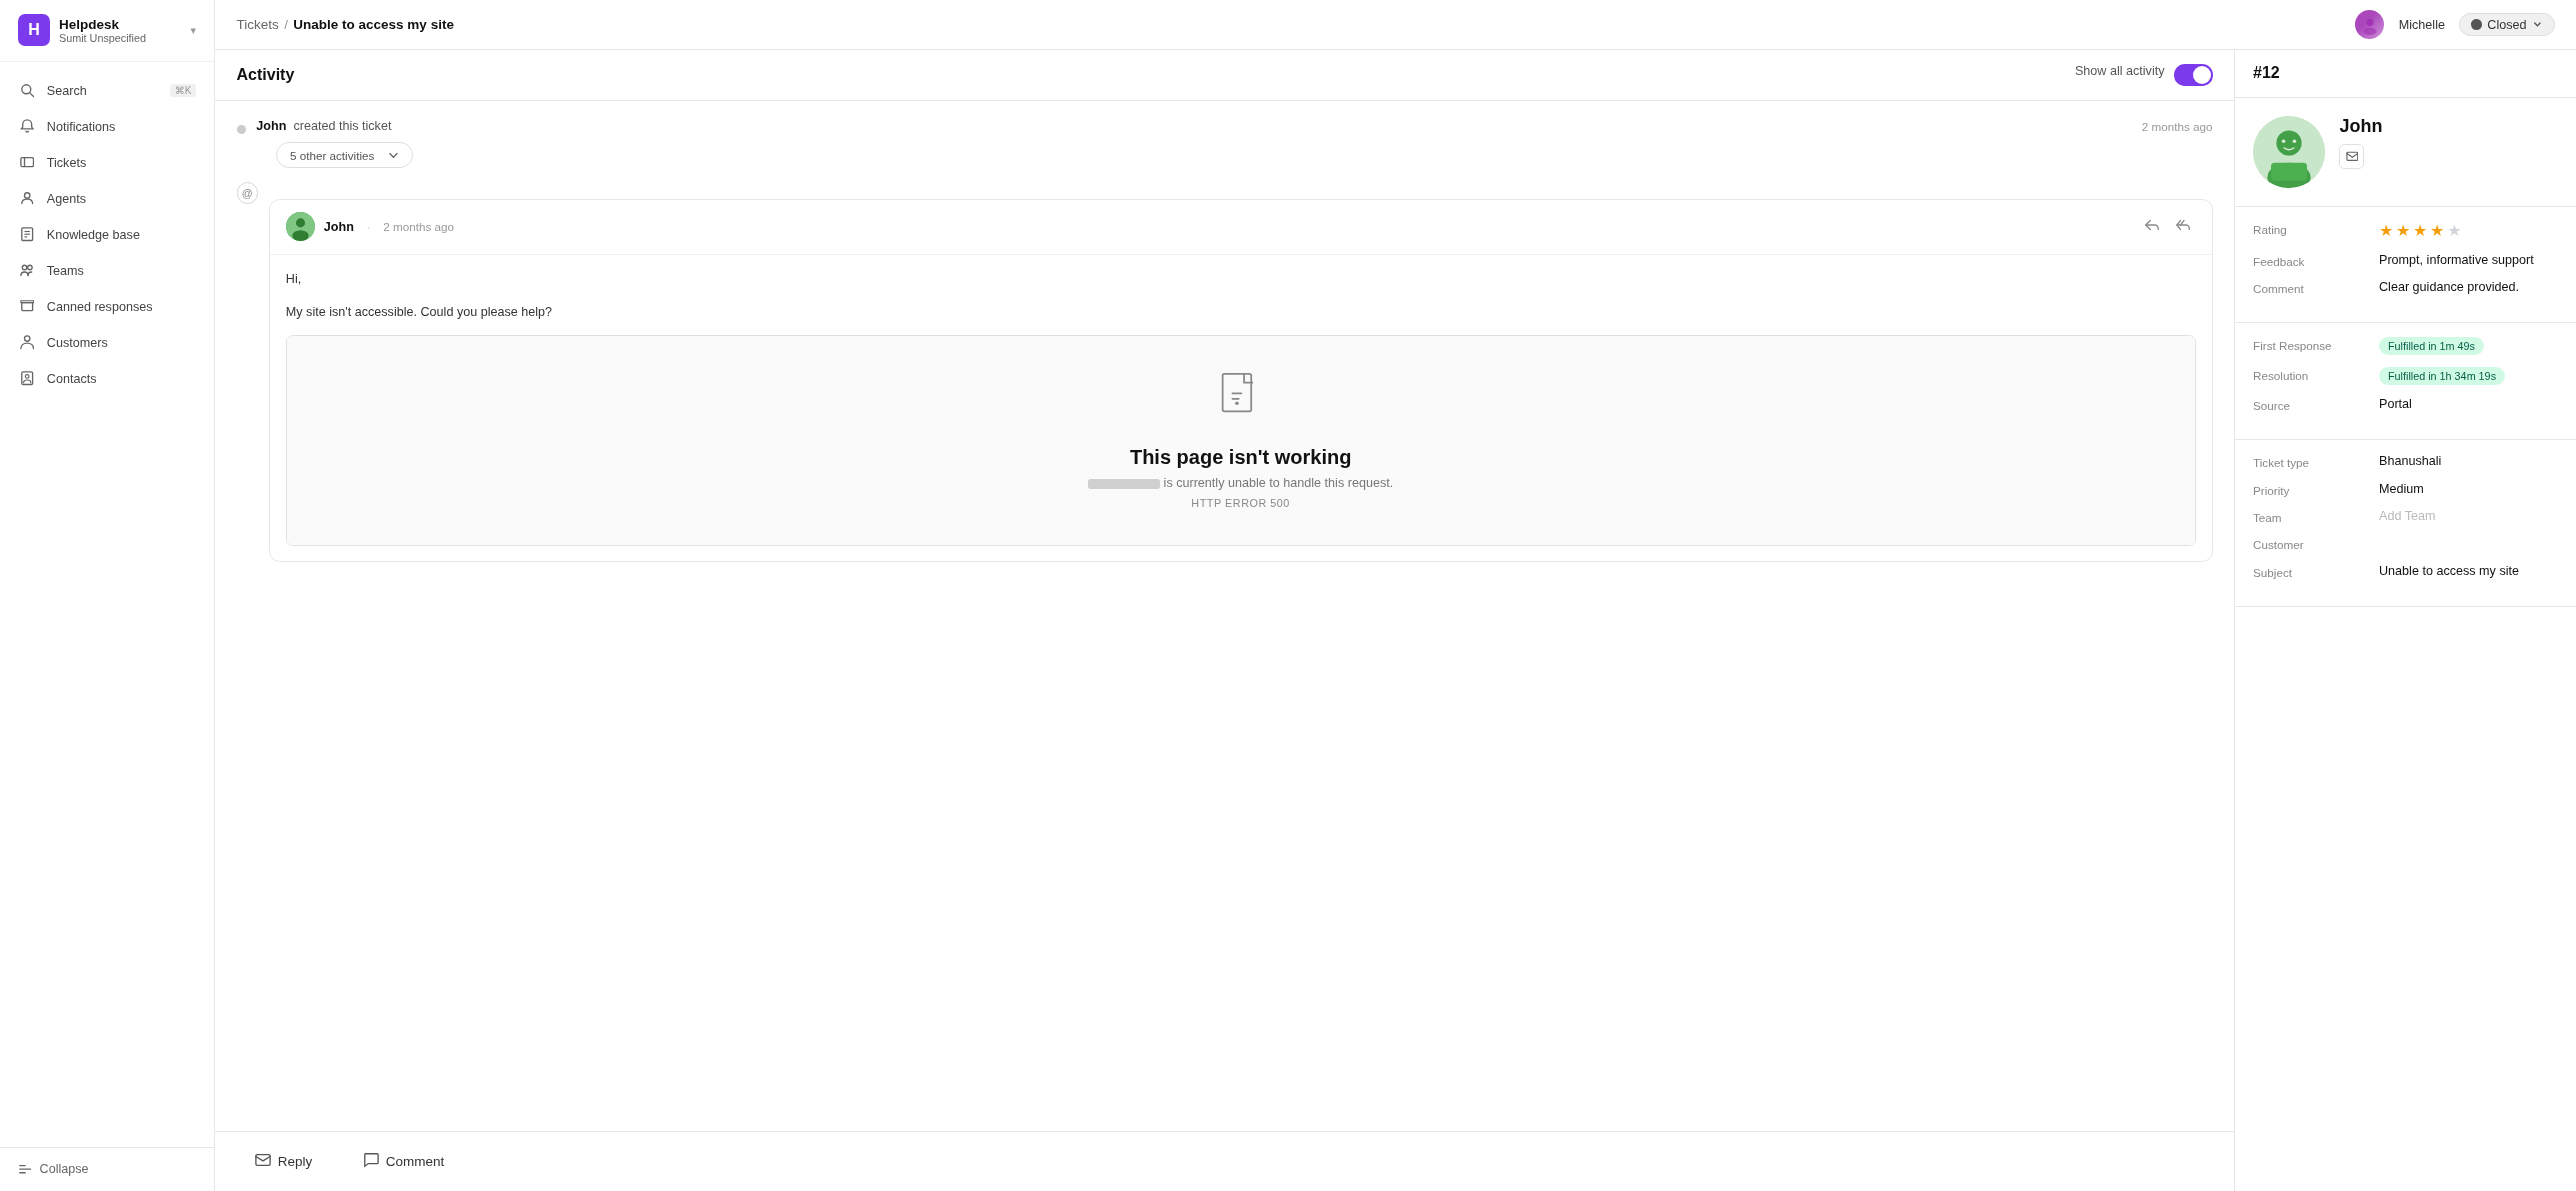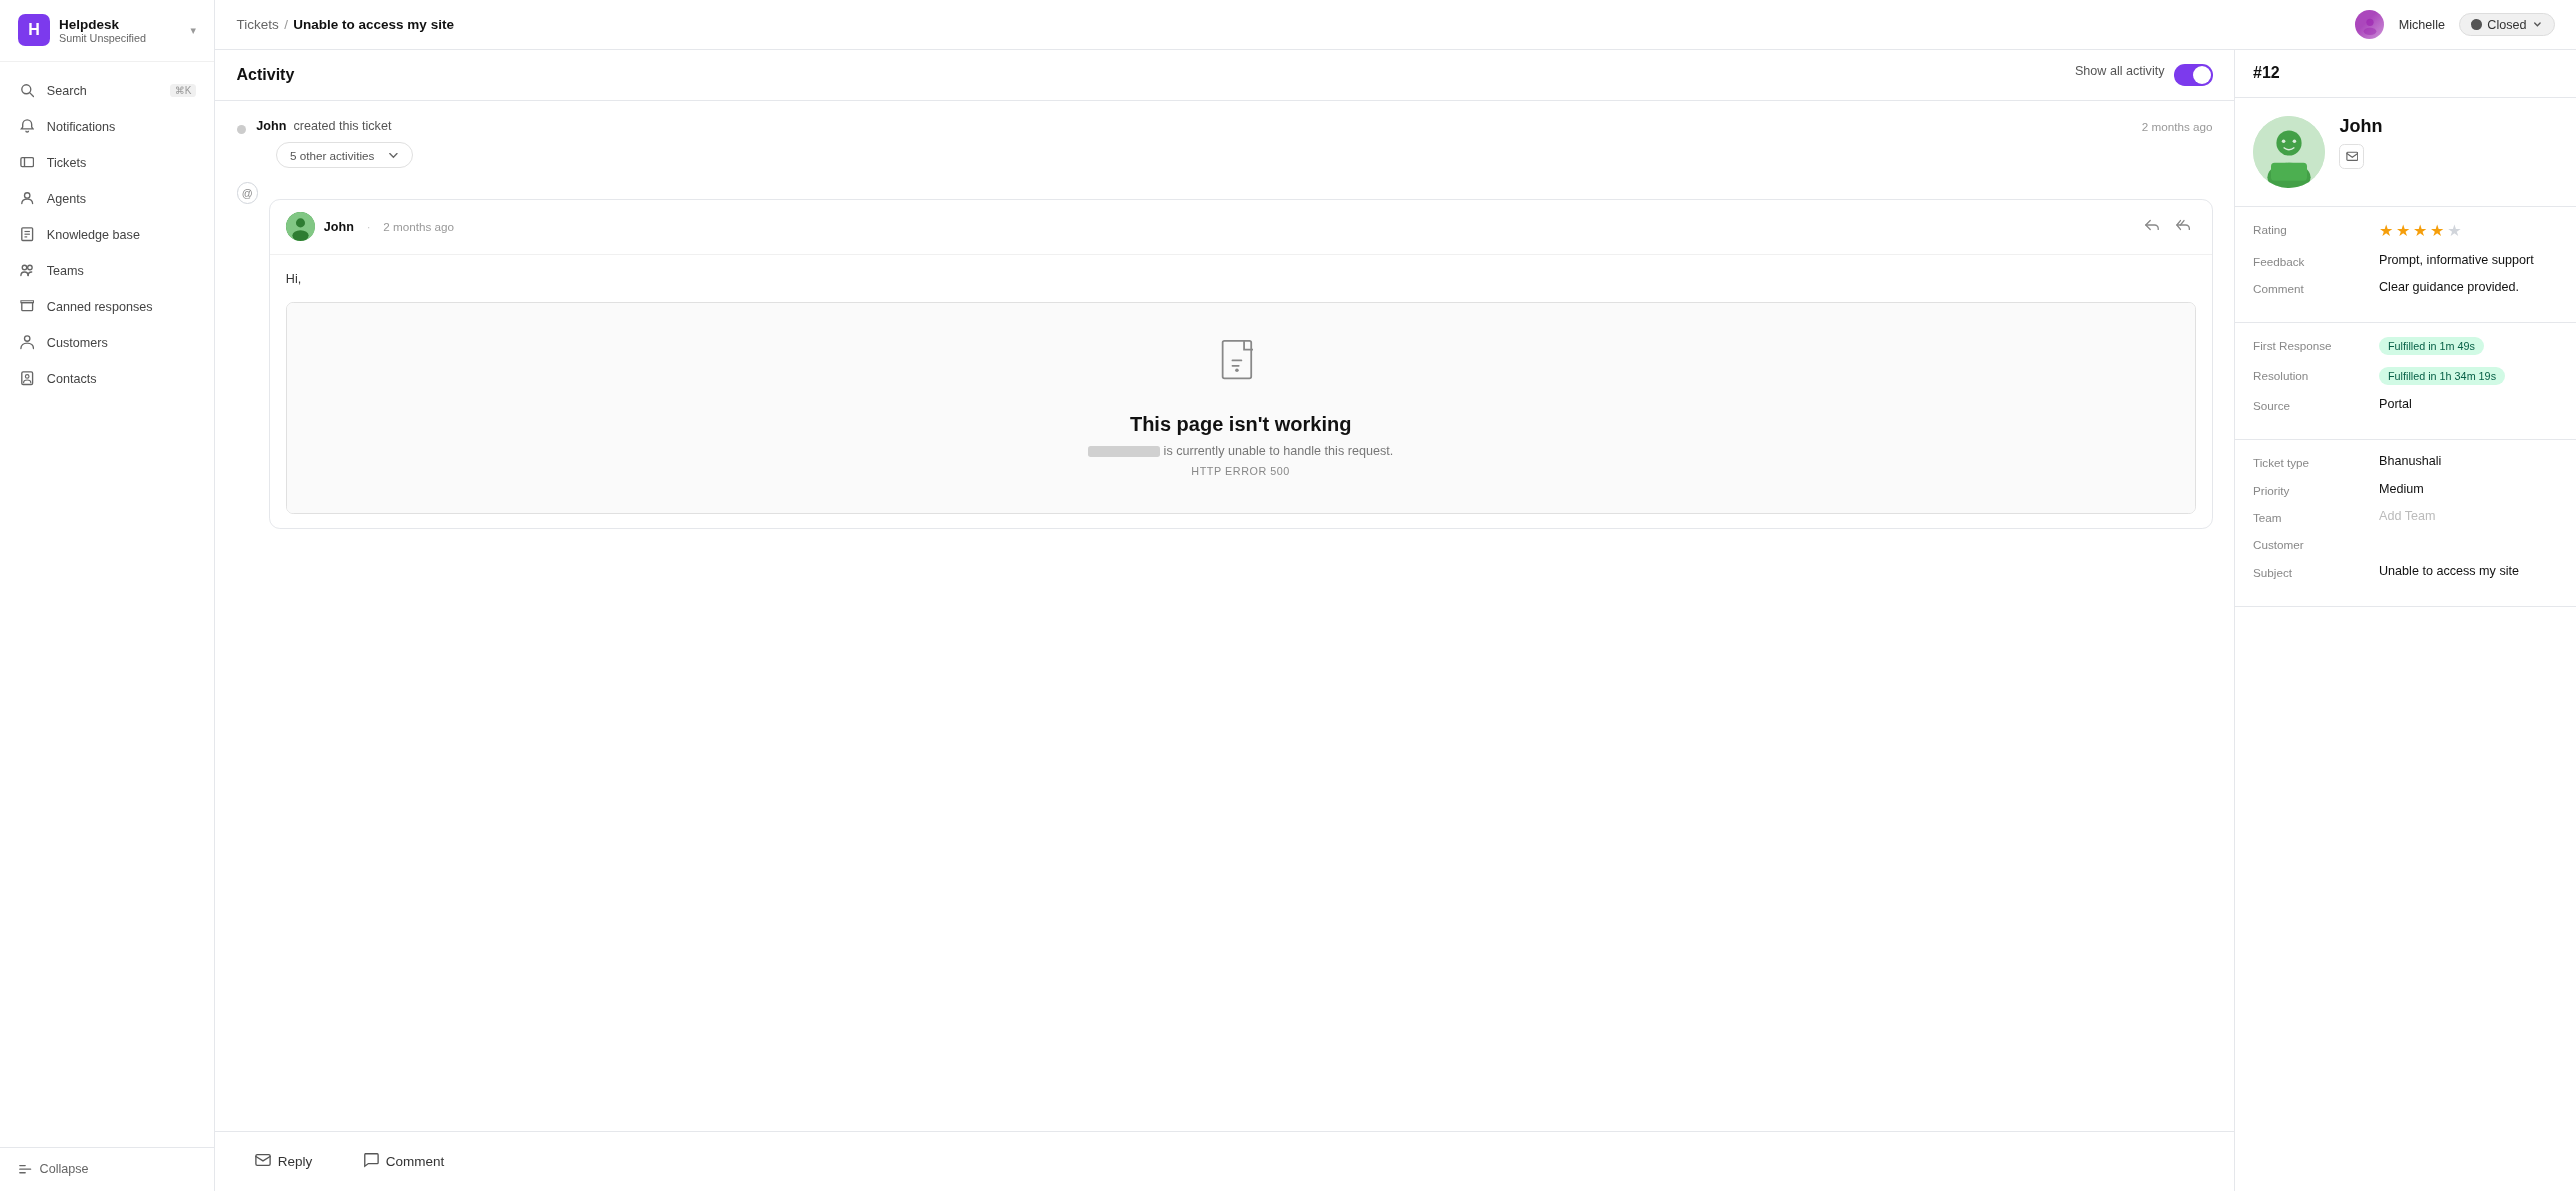--- a/index.html
+++ b/index.html
@@ -339,20 +339,21 @@
                   <svg width="16" height="16" viewBox="0 0 18 18" fill="none">
                       <path d="M5 4L1 9l4 5" stroke="#888" stroke-width="1.5" stroke-linecap="round" stroke-linejoin="round"></path>
                       <path d="M9 4L5 9" stroke="#888" stroke-width="1.5" stroke-linecap="round"></path>
                       <path d="M1 9h10a4 4 0 014 4v1" stroke="#888" stroke-width="1.5" stroke-linecap="round"></path>
                     </svg>
                 </button>
               </div>
             </div>
             <div class="message-body">
               <div class="message-text">Hi,</div>
+              <div class="message-text">My site isn't accessible. Could you please help?</div>
               <div class="embedded-page">
                 <div class="embedded-page-inner">
                   <div class="page-error-icon">
                     <svg width="43" height="50" viewBox="0 0 48 56" fill="none">
                       <rect x="4" y="2" width="32" height="42" rx="2" stroke="#888" stroke-width="2" fill="none"></rect>
                       <path d="M28 2v10h10" stroke="#888" stroke-width="2"></path>
                       <line x1="15" y1="24" x2="25" y2="24" stroke="#888" stroke-width="2" stroke-linecap="round"></line>
                       <line x1="15" y1="30" x2="22" y2="30" stroke="#888" stroke-width="2" stroke-linecap="round"></line>
                       <circle cx="20" cy="35" r="2" fill="#888"></circle>
                     </svg>

